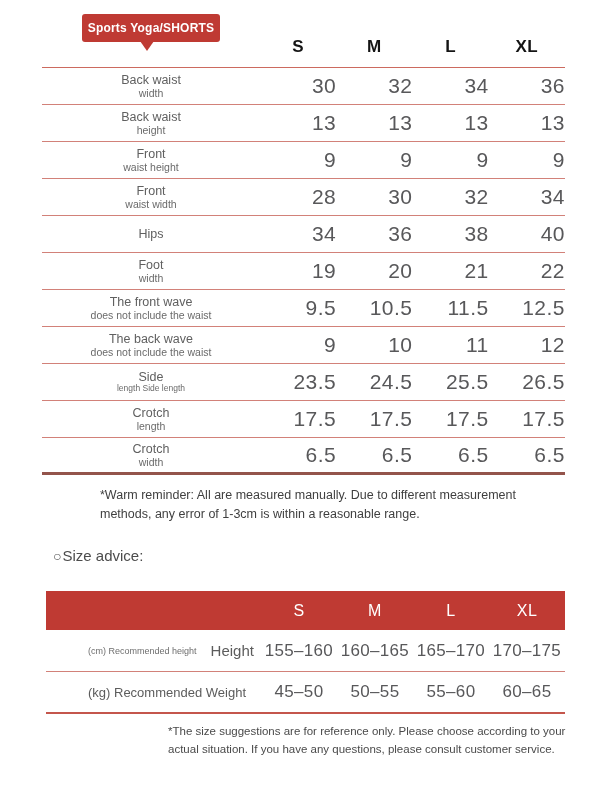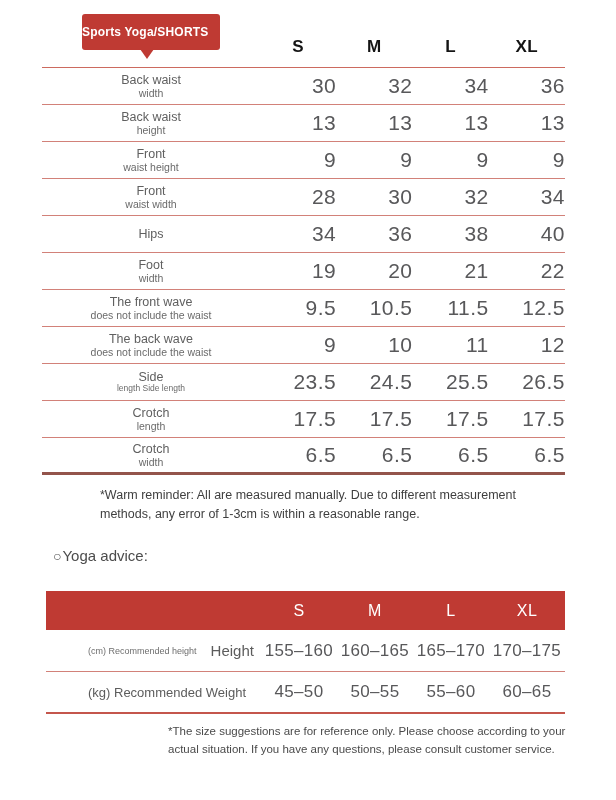--- a/index.html
+++ b/index.html
@@ -9,24 +9,24 @@
     background: #ffffff;
     position: relative;
     overflow: hidden;
     color: #5a5a5c;
   }
 
   
   .badge {
     position: absolute;
     left: 82px; top: 14px;
-    width: 138px; height: 36px;
+    width: 138px; height: 28px;
     background: #bf3a33;
     border-radius: 3px;
-    display: flex; align-items: center; justify-content: flex-start;
+    display: flex; align-items: center; justify-content: center;
     color: #ffffff;
     font-size: 12px;
     font-weight: bold;
     letter-spacing: 0.2px;
   }
   .badge::after {
     content: "";
     position: absolute;
     left: 58px; bottom: -9px;
     width: 0; height: 0;
@@ -274,21 +274,21 @@
     <div class="cell">6.5</div>
     <div class="cell">6.5</div>
   </div>
 
 </div>
 
 <div class="warm-note">*Warm reminder: All are measured manually. Due to different measurement methods, any error of 1-3cm is within a reasonable range.</div>
 
 <div class="advice-heading">
   <span class="circle">○</span>
-  <span>Yoga advice:</span>
+  <span>Size advice:</span>
 </div>
 
 <div class="advice-table">
 
   <div class="a-header">
     <div></div>
     <div class="col-head">S</div>
     <div class="col-head">M</div>
     <div class="col-head">L</div>
     <div class="col-head">XL</div>

